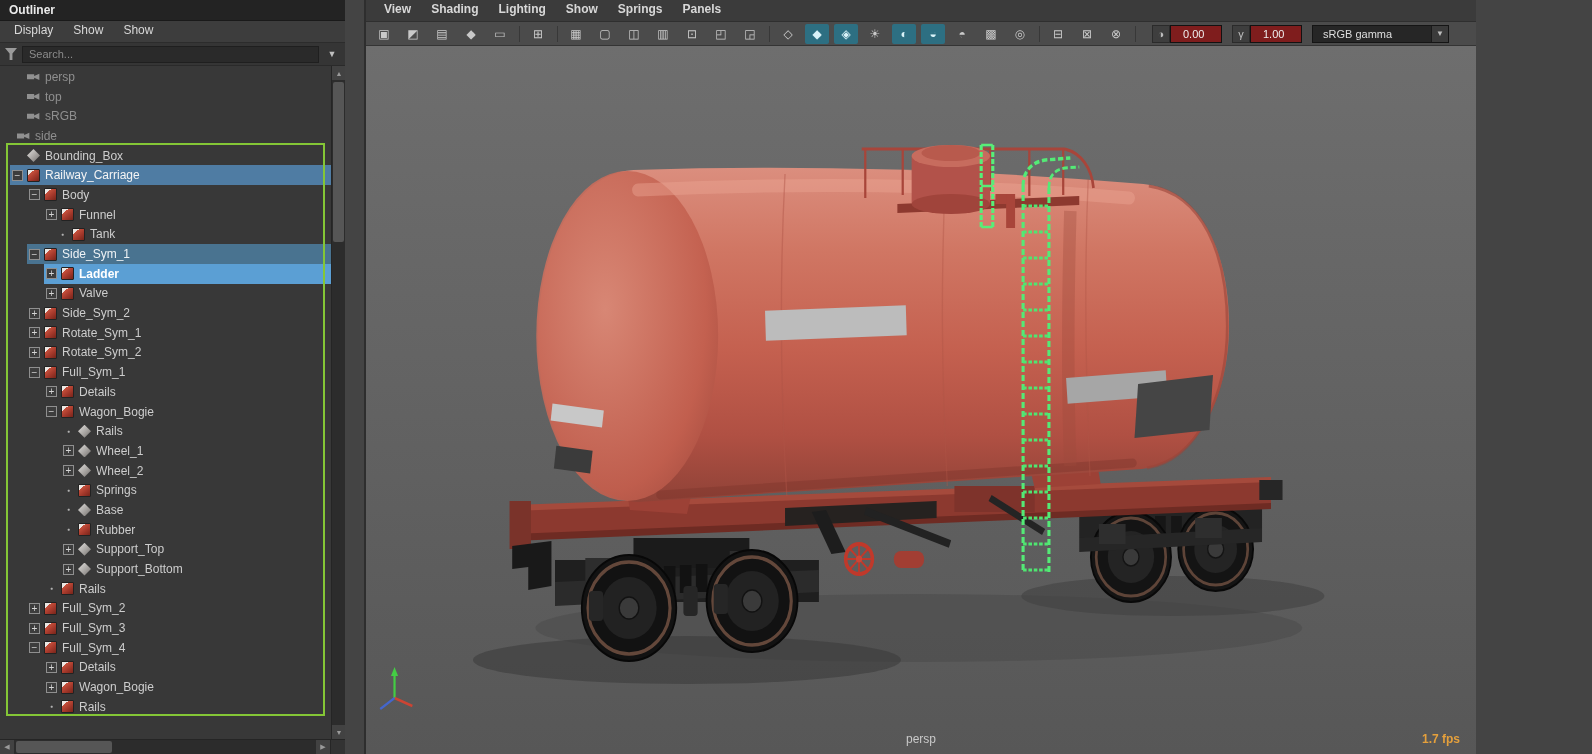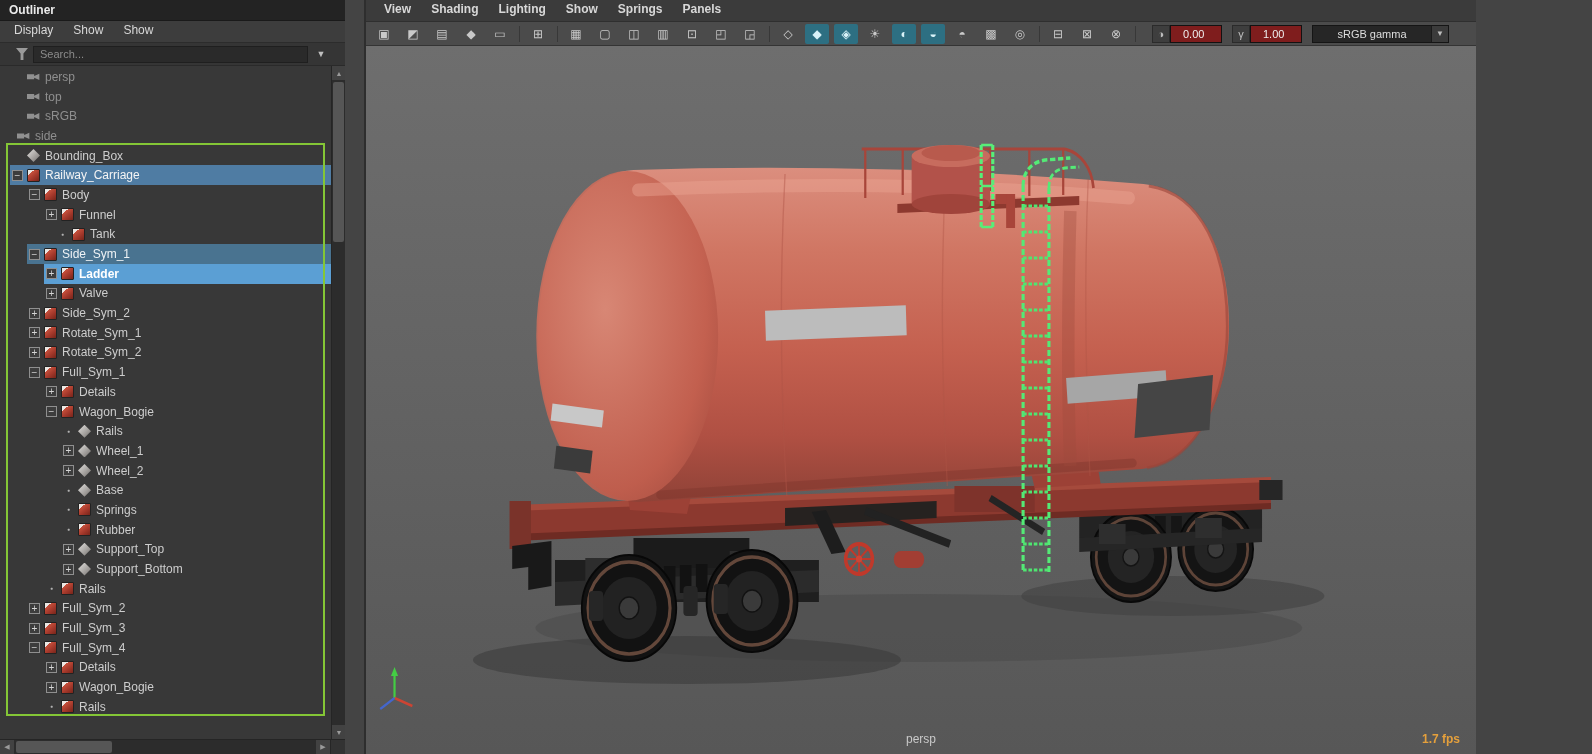--- a/index.html
+++ b/index.html
@@ -7,21 +7,21 @@
   body { font-family:"Liberation Sans", sans-serif; background:#444; position:relative; }
   .app { display:flex; width:1476px; height:754px;gap:19px; }
 
   
   .outliner { width:345px; min-width:345px; background:#383838; display:flex; flex-direction:column; position:relative; }
   .ol-titlebar { height:21px; background:#232323; color:#ececec; font-size:12px; font-weight:bold;
                  display:flex; align-items:center; padding-left:9px; border-bottom:1px solid #1a1a1a; }
   .ol-menubar { height:22px; background:#3d3d3d; display:flex; align-items:flex-start; padding-left:4px;
                 border-bottom:1px solid #2c2c2c; }
   .menu-item { color:#d8d8d8; font-size:12px; padding:2px 10px; cursor:default; }
-  .search-row { height:23px; background:#353535; display:flex; align-items:center; padding:2px 16px; gap:5px;
+  .search-row { height:23px; background:#353535; display:flex; align-items:center; padding:2px 5px; gap:5px;
                 border-bottom:1px solid #2a2a2a; }
   .filter-icon { width:12px; height:12px; flex:none;
                  background:#9a9a9a; clip-path:polygon(0 0,100% 0,62% 45%,62% 100%,38% 100%,38% 45%); }
   .search-input { flex:1; height:17px; background:#2a2a2a; border:1px solid #1f1f1f; color:#a9a9a9;
                   font-size:11px; padding:0 6px; font-family:"Liberation Sans",sans-serif; }
   .search-input::placeholder { color:#8b8b8b; }
   .search-arrow { color:#bfbfbf; font-size:9px; width:16px; text-align:center; }
 
   .tree-wrap { flex:1; display:flex; overflow:hidden; background:#383838; }
   .tree { flex:1; overflow:hidden; padding-top:1px; }
@@ -73,21 +73,21 @@
              color:#c9c9c9; font-size:12px; border-radius:2px; }
   .tb-icon.active { background:#2d6f82; color:#d9f2f8; }
   .tb-sep { width:1px; height:16px; background:#383838; margin:0 6px 0 2px; }
   .tb-field { display:flex; align-items:center; margin-left:10px; }
   .tb-field:first-of-type { margin-left:auto; }
   .ficon { width:18px; height:18px; background:#3e3e3e; border:1px solid #2b2b2b; color:#bdbdbd;
            font-size:11px; display:flex; align-items:center; justify-content:center; }
   .fval { width:52px; height:18px; background:#7f1d1d; border:1px solid #121212; color:#efefef;
           font-size:11px; padding-left:12px; font-family:"Liberation Sans",sans-serif; }
   .tb-dropdown { display:flex; align-items:center; height:18px; margin:0 8px 0 10px;
-                 background:#262626; border:1px solid #151515;text-align:center; }
+                 background:#262626; border:1px solid #151515; }
   .dval { color:#dedede; font-size:11px; padding:0 10px; min-width:118px; }
   .darrow { width:17px; height:100%; background:#3b3b3b; border-left:1px solid #1a1a1a; color:#bdbdbd;
             font-size:8px; display:flex; align-items:center; justify-content:center; }
 
   .vp-canvas { flex:1; position:relative; overflow:hidden; background:#616161; }
   svg.scene { position:absolute; inset:0; width:100%; height:100%; display:block; }
   .hud-cam { position:absolute; bottom:8px; left:50%; transform:translateX(-50%);
              color:#c9c9c9; font-size:12px; }
   .hud-fps { position:absolute; bottom:8px; right:16px; color:#e5a03c; font-size:12px; font-weight:bold; }
 </style>
@@ -256,29 +256,29 @@
           <div class="tree-row" style="padding-left: 61px;">
             <span class="row-inner">
               <span class="exp plus">+</span>
               <span class="nicon shape"></span>
               <span class="tlabel">Wheel_2</span>
             </span>
           </div>
           <div class="tree-row" style="padding-left: 61px;">
             <span class="row-inner">
               <span class="exp leaf">●</span>
+              <span class="nicon mesh"></span>
+              <span class="tlabel">Springs</span>
+            </span>
+          </div>
+          <div class="tree-row" style="padding-left: 61px;">
+            <span class="row-inner">
+              <span class="exp leaf">●</span>
               <span class="nicon shape"></span>
               <span class="tlabel">Base</span>
-            </span>
-          </div>
-          <div class="tree-row" style="padding-left: 61px;">
-            <span class="row-inner">
-              <span class="exp leaf">●</span>
-              <span class="nicon mesh"></span>
-              <span class="tlabel">Springs</span>
             </span>
           </div>
           <div class="tree-row" style="padding-left: 61px;">
             <span class="row-inner">
               <span class="exp leaf">●</span>
               <span class="nicon mesh"></span>
               <span class="tlabel">Rubber</span>
             </span>
           </div>
           <div class="tree-row" style="padding-left: 61px;">

